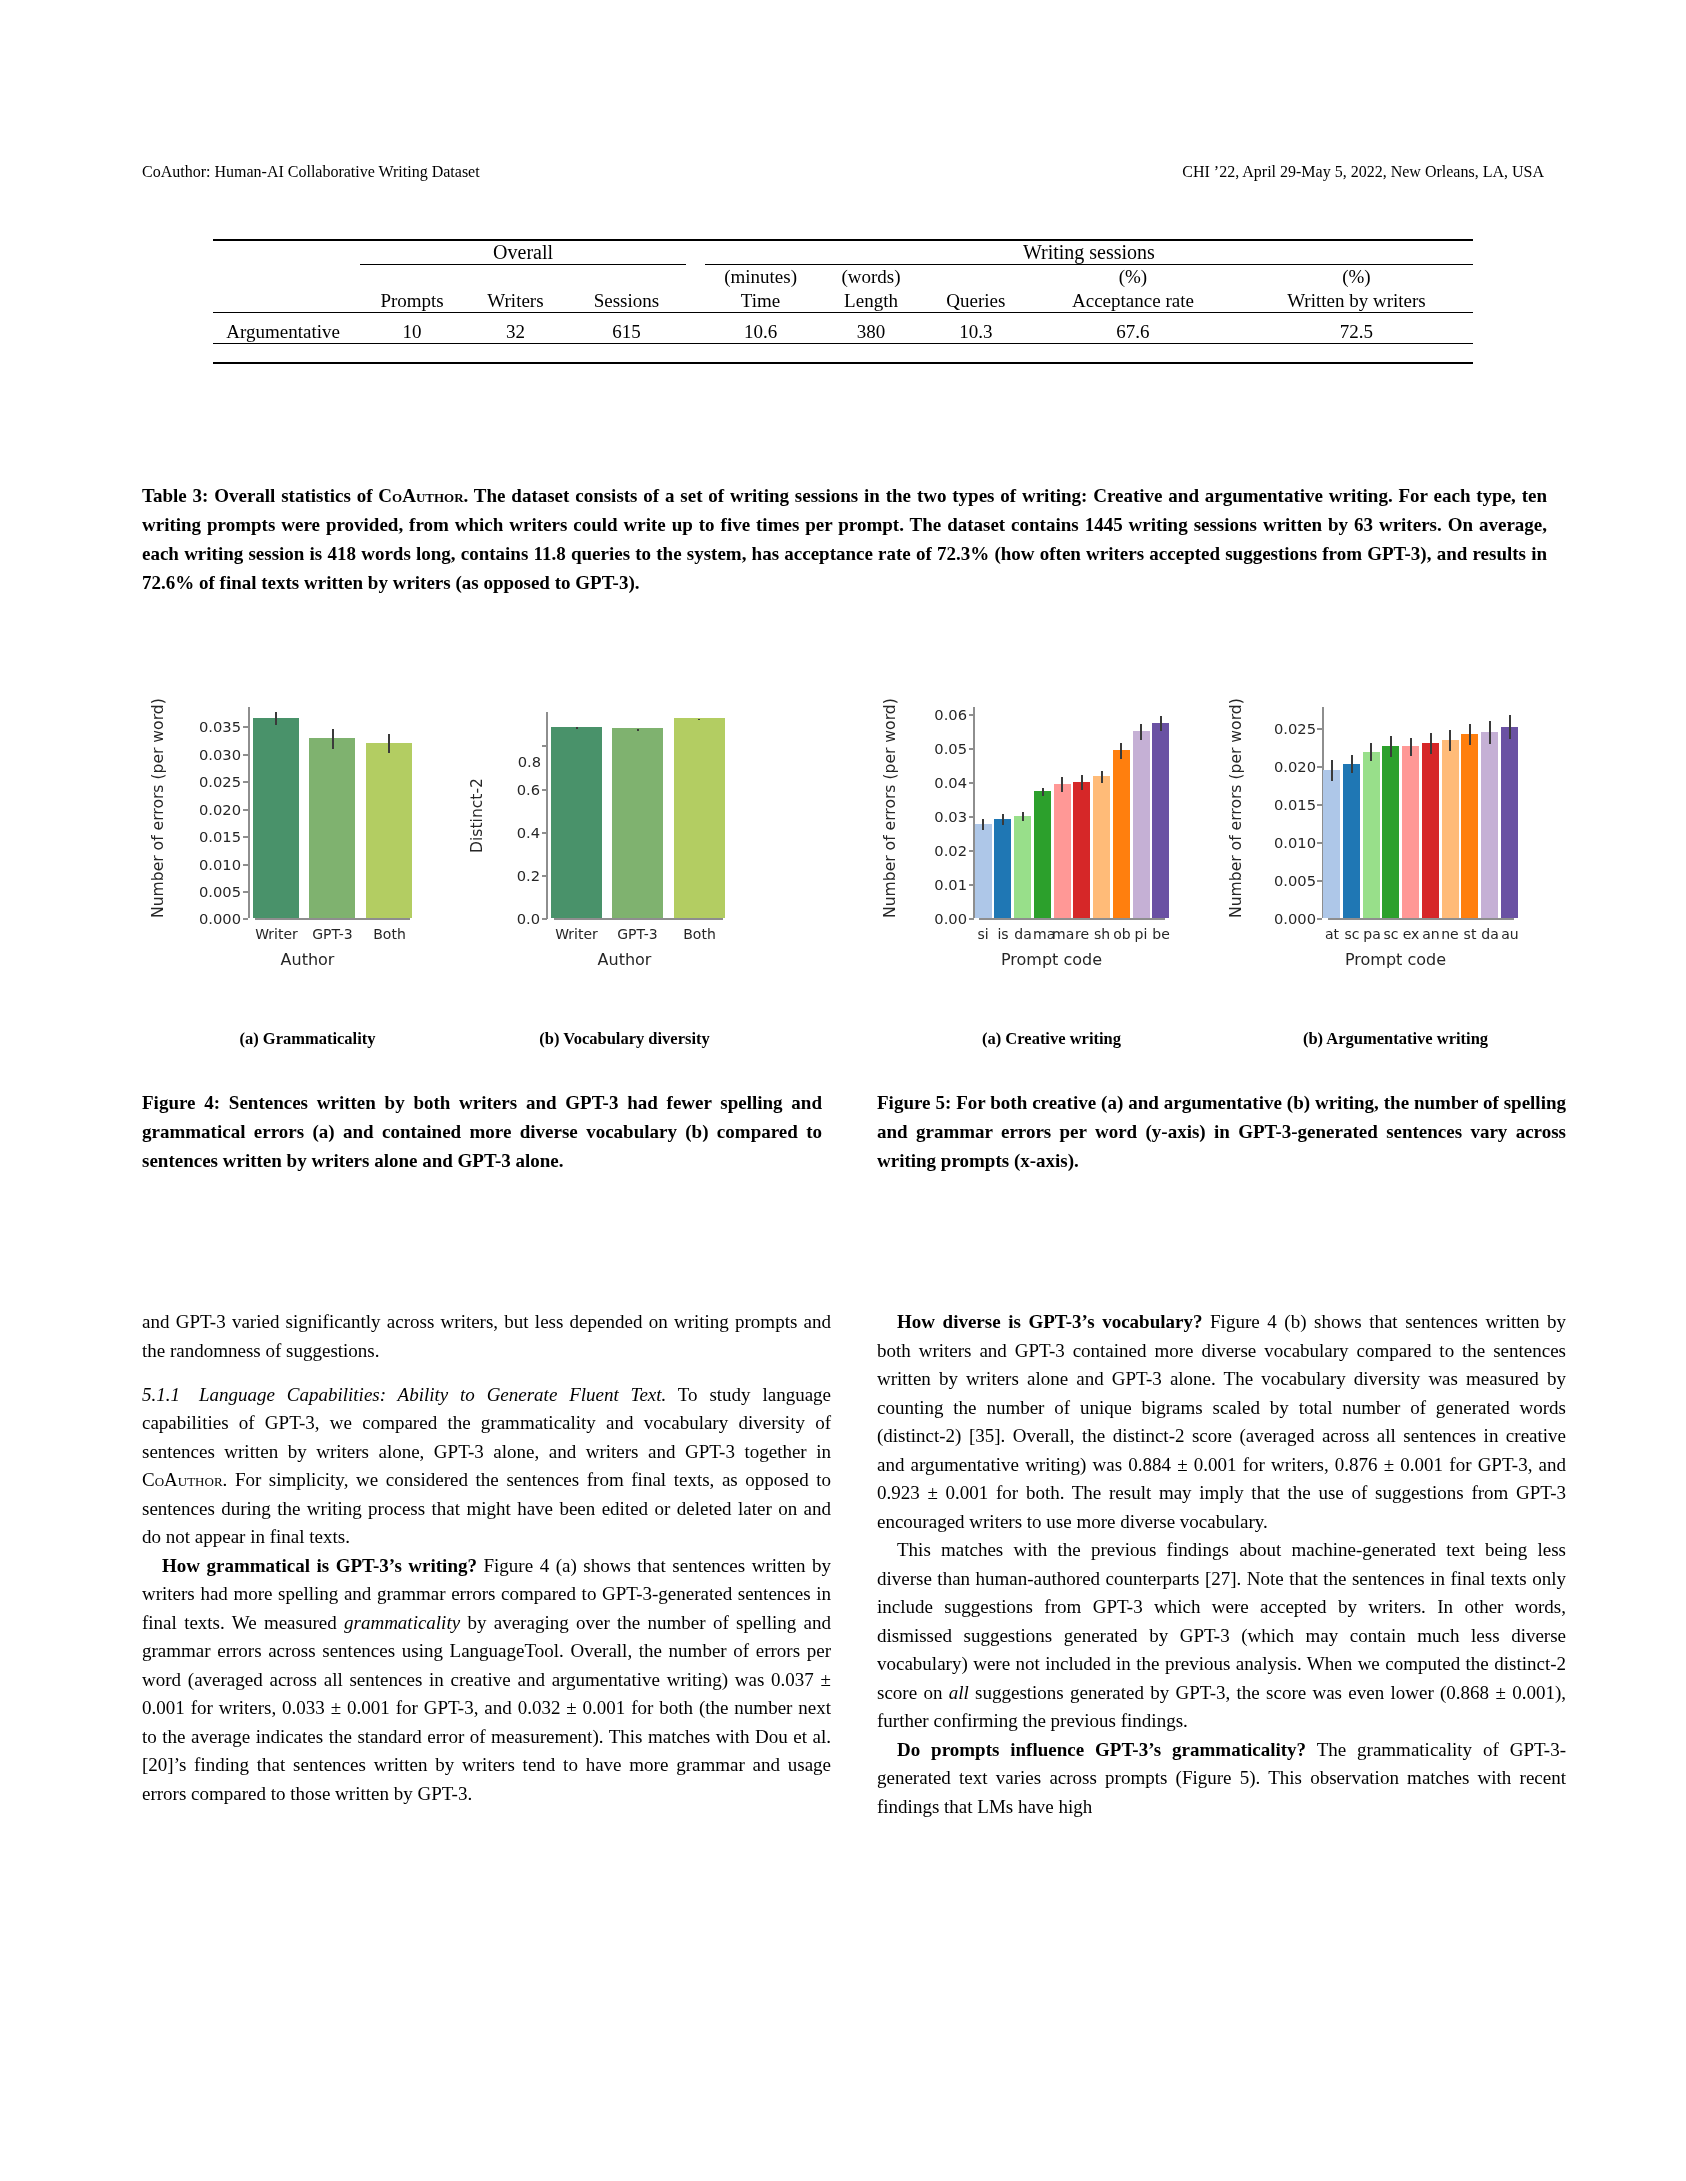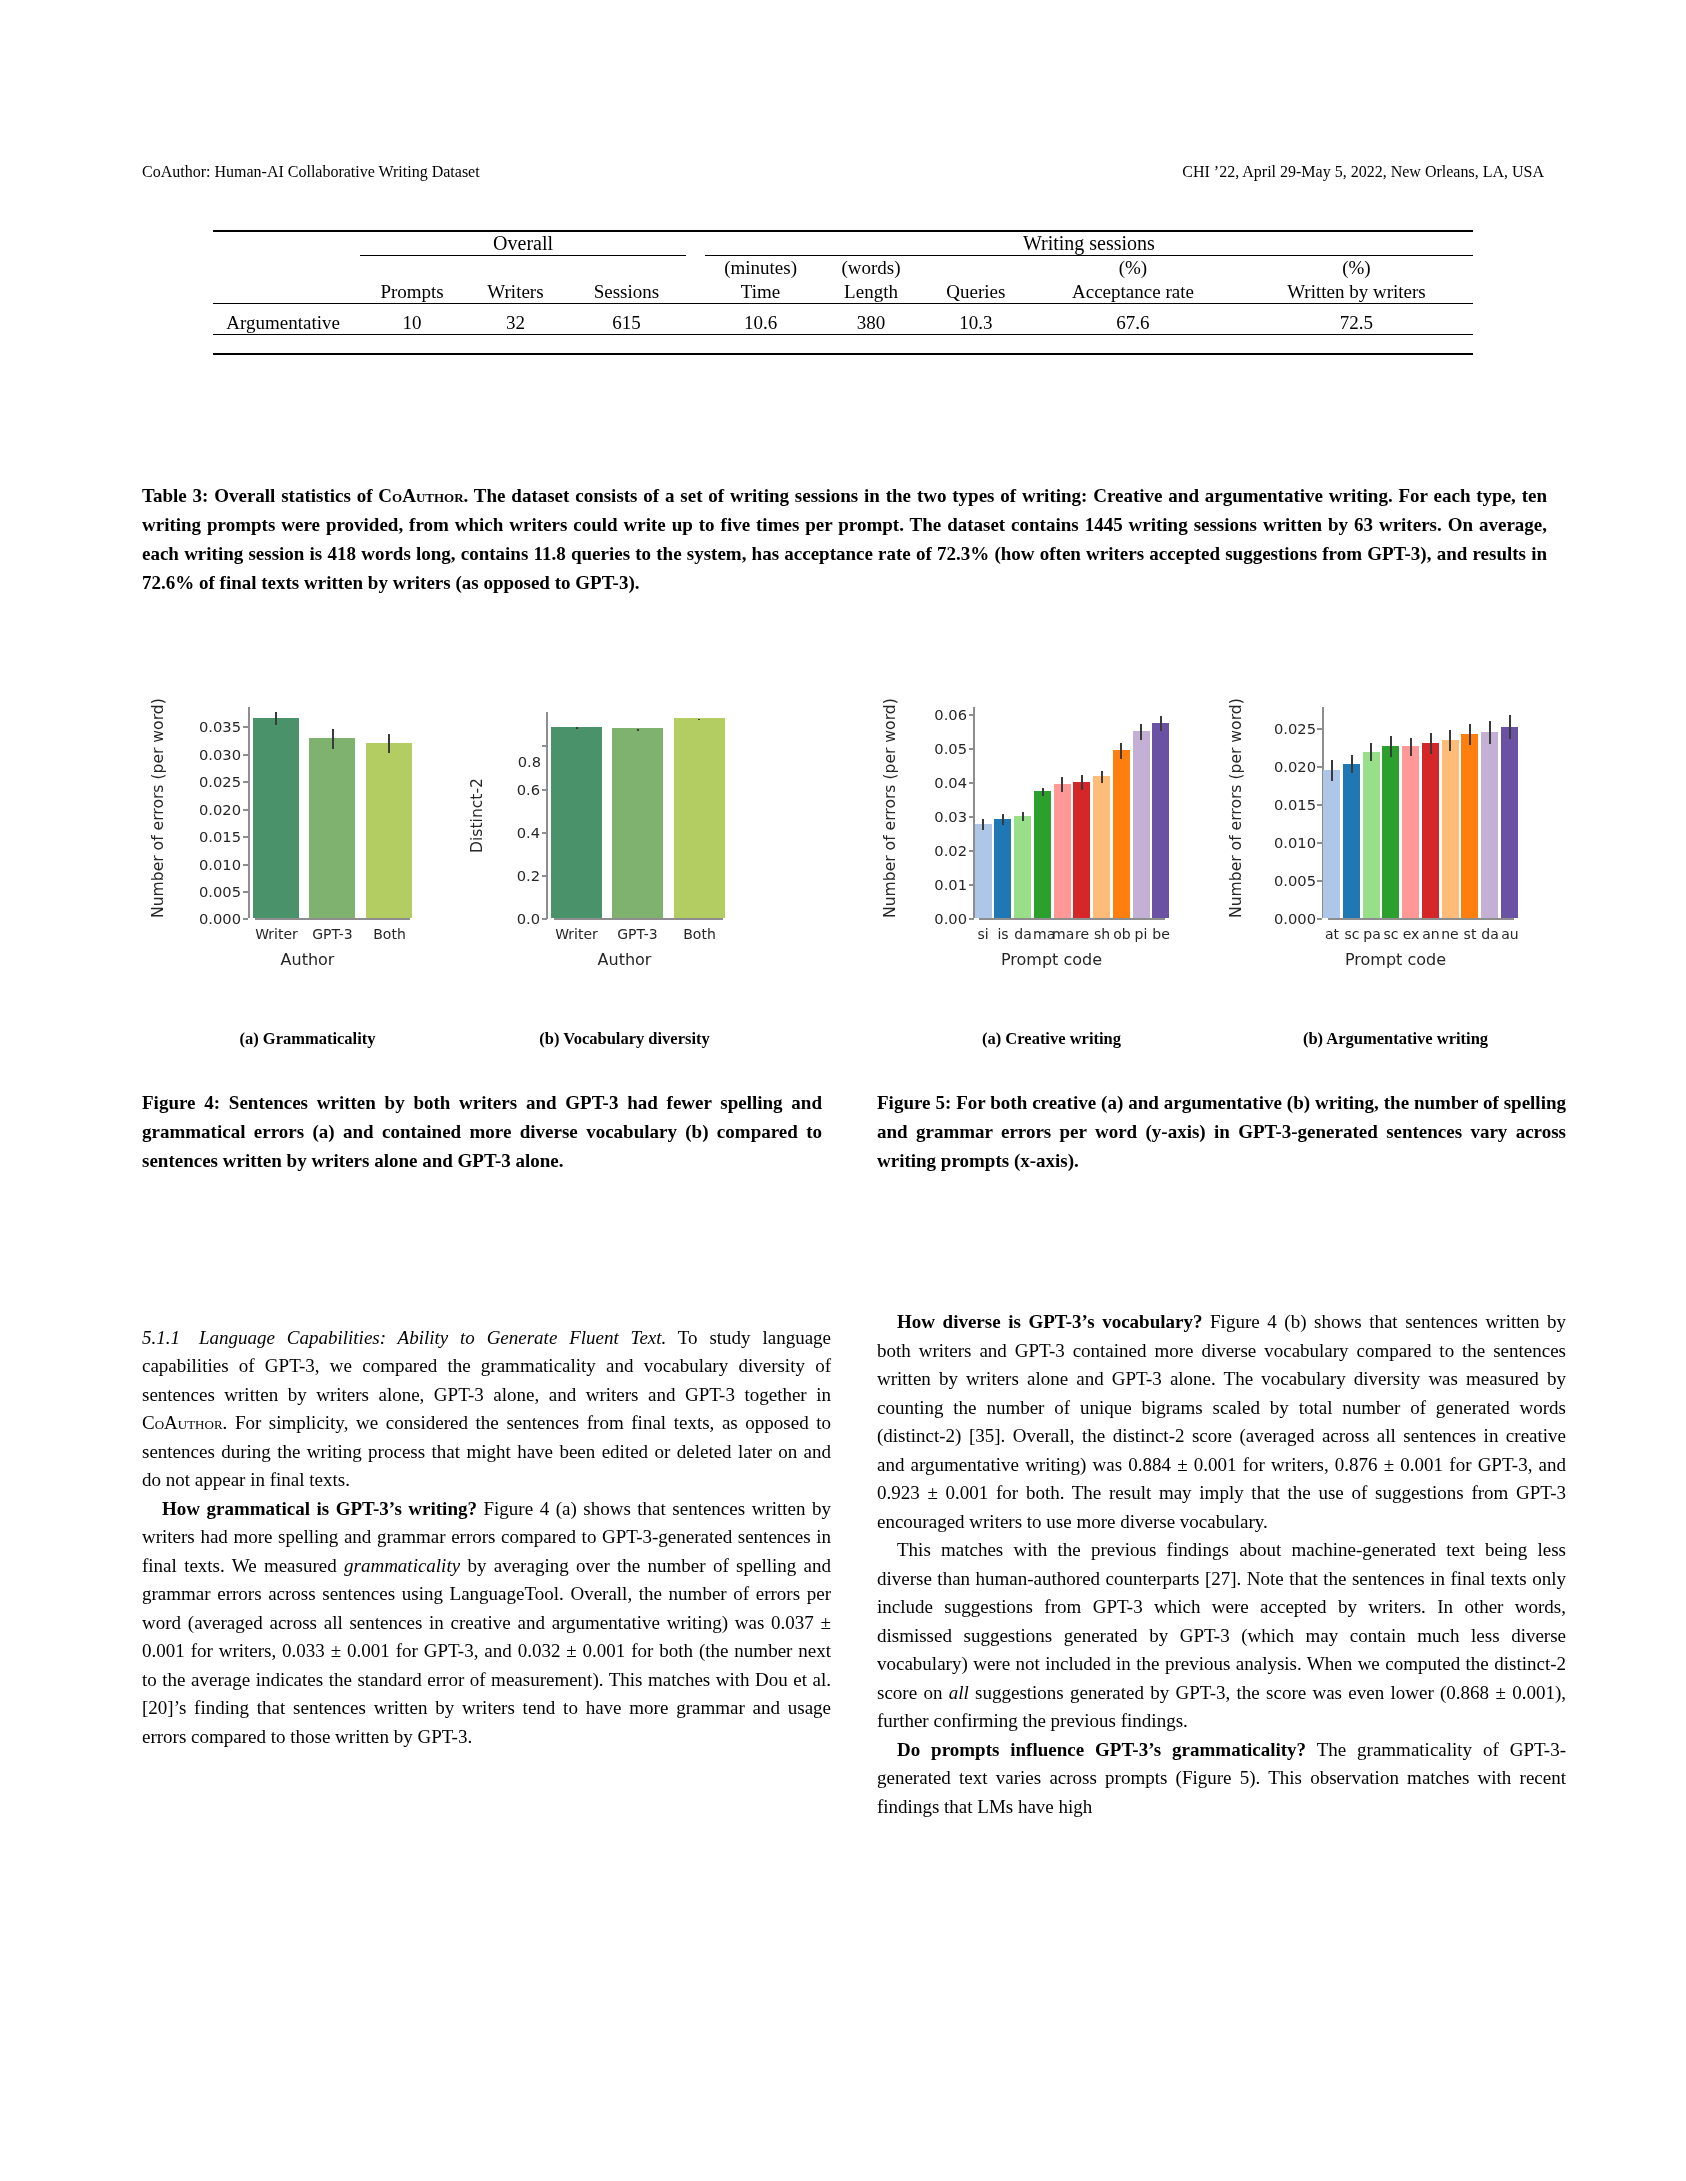--- a/index.html
+++ b/index.html
@@ -6,21 +6,21 @@
   body{width:1686px;height:2182px;font-family:"Liberation Serif",serif;color:#000;position:relative;}
   .page{position:absolute;left:0;top:0;width:1686px;height:2142px;text-decoration:underline;}
 
   
   .runhead{position:absolute;top:163px;left:142px;right:142px;font-size:16px;}
   .runhead .left{float:left;}
   .runhead .right{float:right;}
 
   
   .tablewrap{position:absolute;top:230px;left:213px;width:1260px;font-size:19px;}
-  table.t3{border-collapse:collapse;width:100%;}
+  table.t3{border-collapse:collapse;width:100%;margin-top:9px;}
   table.t3 td,table.t3 th{font-weight:normal;text-align:center;padding:0;vertical-align:bottom;}
   .rule-top{border-top:2.2px solid #000;}
   .rule-mid{border-top:1px solid #000;}
   .rule-bot{border-bottom:2.2px solid #000;}
   .grouprow td{padding-top:5.5px;padding-bottom:2.8px;font-size:20px;}
   .grouprule{height:0.9px;}
   .grouprule .ln{border-top:1px solid #000;height:0;font-size:0;line-height:0;}
   .colhead td{padding-top:6.4px;font-size:19px;line-height:1.22;}
   .datarow td{padding-top:6.4px;padding-bottom:1.8px;font-size:19px;}
   .rowlabel{text-align:right !important;padding-right:20px !important;}
@@ -318,20 +318,21 @@
           <div class="xaxlab" style="top: 252px; left: 0px;">Prompt code</div>
         </div>
       <div class="subcap" style="top:331px">(b) Argumentative writing</div>
     </div>
   </div>
 
   <div class="fcap fcap4">Figure 4: Sentences written by both writers and GPT-3 had fewer spelling and grammatical errors (a) and contained more diverse vocabulary (b) compared to sentences written by writers alone and GPT-3 alone.</div>
   <div class="fcap fcap5">Figure 5: For both creative (a) and argumentative (b) writing, the number of spelling and grammar errors per word (y-axis) in GPT-3-generated sentences vary across writing prompts (x-axis).</div>
 
   <div class="col colL" id="col-left">
+      <p><span>and GPT-3 varied significantly across writers, but less depended on writing prompts and the randomness of suggestions.</span></p>
       <p class=" gap"><span class="it">5.1.1</span><span> </span><span class="it">Language Capabilities: Ability to Generate Fluent Text.</span><span> To study language capabilities of GPT-3, we compared the grammaticality and vocabulary diversity of sentences written by writers alone, GPT-3 alone, and writers and GPT-3 together in </span><span class="sc">CoAuthor</span><span>. For simplicity, we considered the sentences from final texts, as opposed to sentences during the writing process that might have been edited or deleted later on and do not appear in final texts.</span></p>
       <p class="ind"><span class="hd">How grammatical is GPT-3’s writing?</span><span> Figure 4 (a) shows that sentences written by writers had more spelling and grammar errors compared to GPT-3-generated sentences in final texts. We measured </span><span class="it">grammaticality</span><span> by averaging over the number of spelling and grammar errors across sentences using LanguageTool. Overall, the number of errors per word (averaged across all sentences in creative and argumentative writing) was 0.037 ± 0.001 for writers, 0.033 ± 0.001 for GPT-3, and 0.032 ± 0.001 for both (the number next to the average indicates the standard error of measurement). This matches with Dou et al. [20]’s finding that sentences written by writers tend to have more grammar and usage errors compared to those written by GPT-3.</span></p>
     </div>
   <div class="col colR" id="col-right">
       <p class="ind"><span class="hd">How diverse is GPT-3’s vocabulary?</span><span> Figure 4 (b) shows that sentences written by both writers and GPT-3 contained more diverse vocabulary compared to the sentences written by writers alone and GPT-3 alone. The vocabulary diversity was measured by counting the number of unique bigrams scaled by total number of generated words (distinct-2) [35]. Overall, the distinct-2 score (averaged across all sentences in creative and argumentative writing) was 0.884 ± 0.001 for writers, 0.876 ± 0.001 for GPT-3, and 0.923 ± 0.001 for both. The result may imply that the use of suggestions from GPT-3 encouraged writers to use more diverse vocabulary.</span></p>
       <p class="ind"><span>This matches with the previous findings about machine-generated text being less diverse than human-authored counterparts [27]. Note that the sentences in final texts only include suggestions from GPT-3 which were accepted by writers. In other words, dismissed suggestions generated by GPT-3 (which may contain much less diverse vocabulary) were not included in the previous analysis. When we computed the distinct-2 score on </span><span class="it">all</span><span> suggestions generated by GPT-3, the score was even lower (0.868 ± 0.001), further confirming the previous findings.</span></p>
       <p class="ind"><span class="hd">Do prompts influence GPT-3’s grammaticality?</span><span> The grammaticality of GPT-3-generated text varies across prompts (Figure 5). This observation matches with recent findings that LMs have high</span></p>
     </div>
 
 </div>

